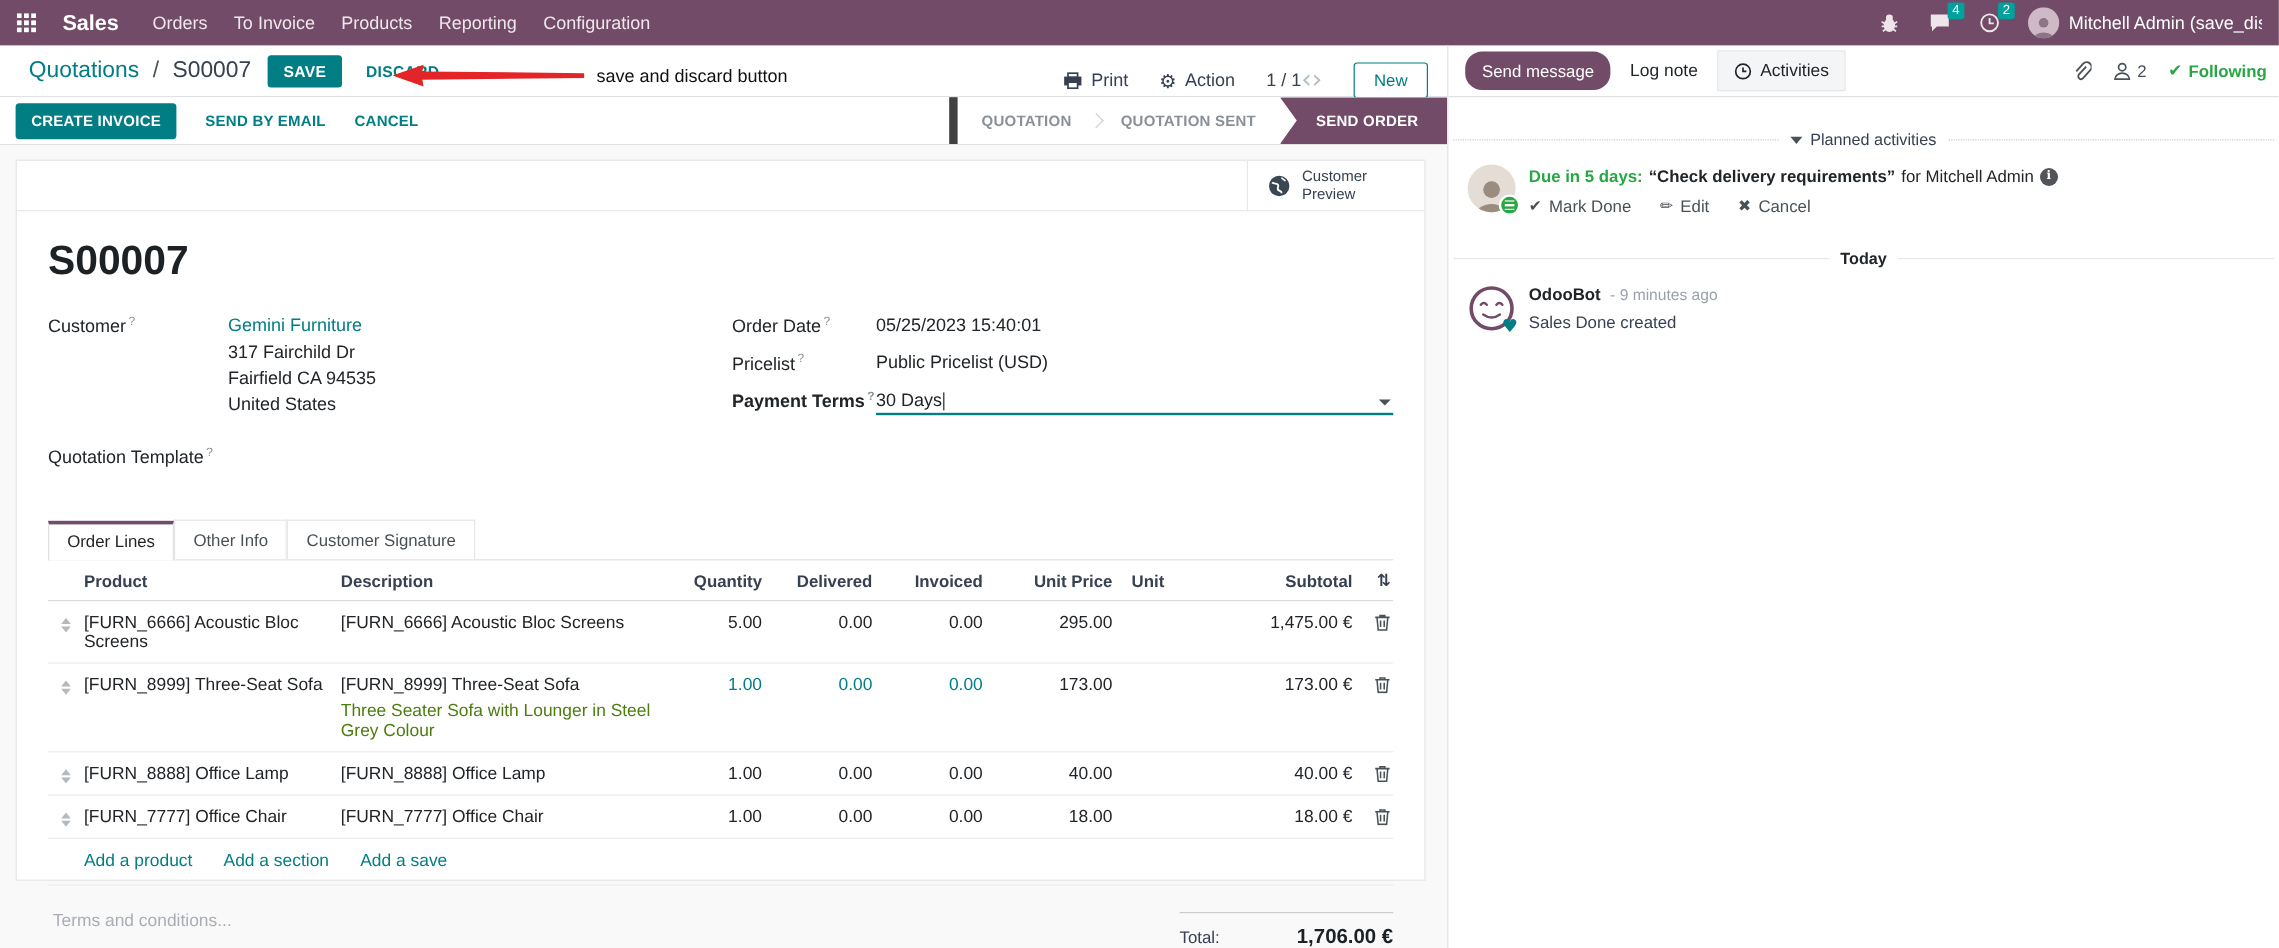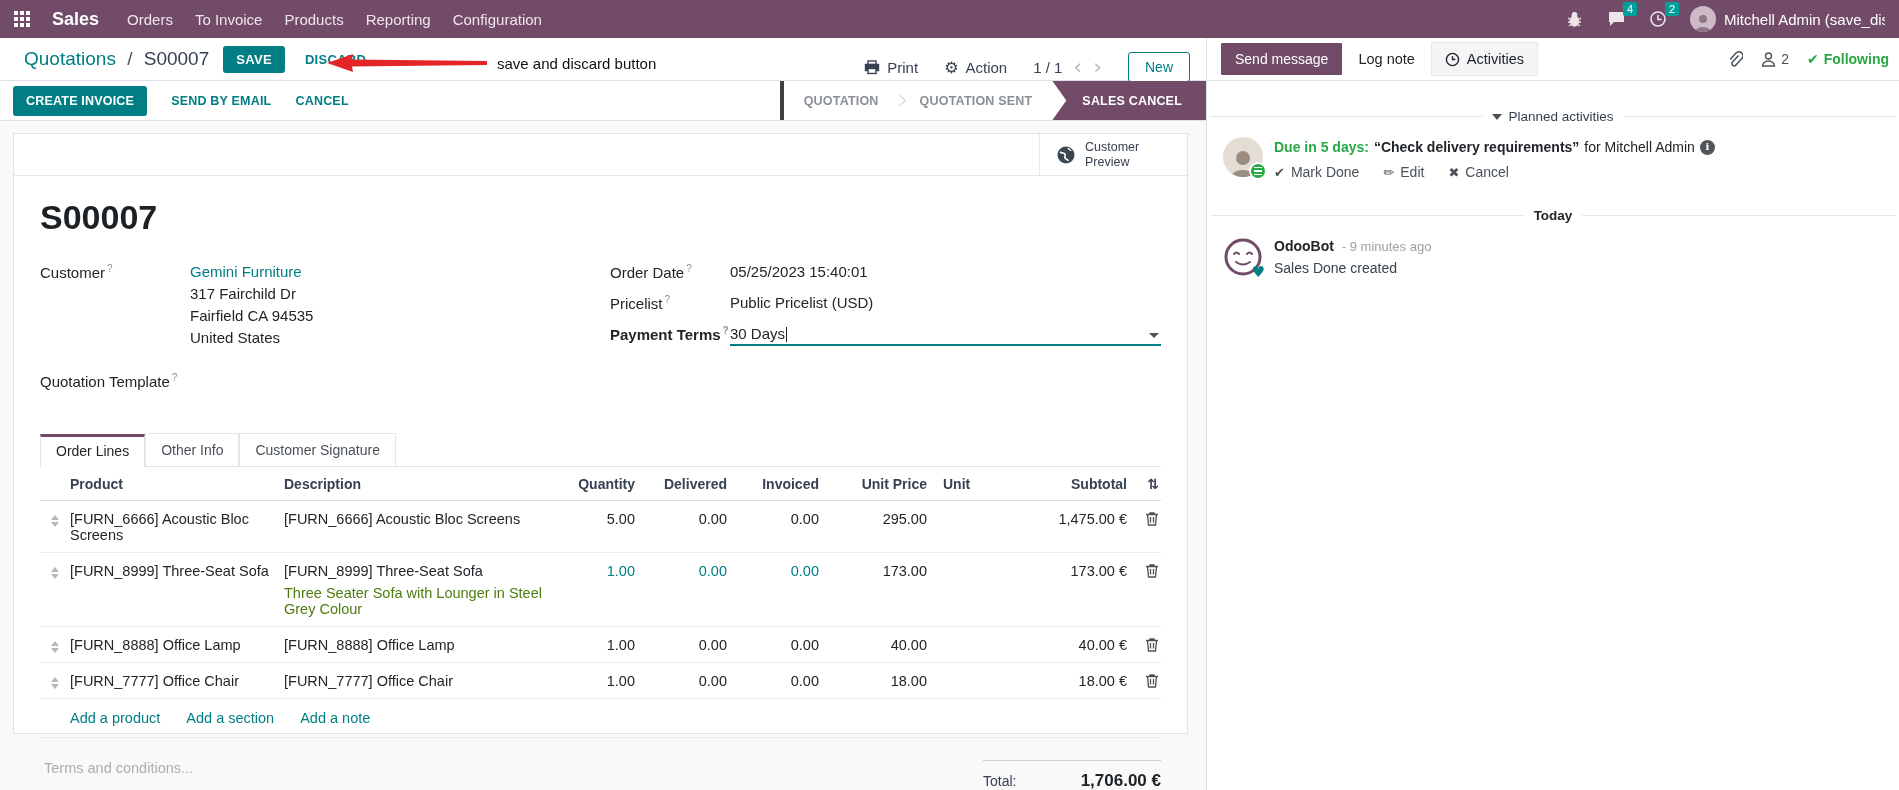--- a/index.html
+++ b/index.html
@@ -28,34 +28,34 @@
   .crumb .sep { color:#495057; margin:0 6px; }
   .crumb .current { color:#374151; }
   .btn-save { margin-left:14px; background:#017E84; color:#fff; border:none; font-size:13px; font-weight:bold;
     padding:6px 13px; border-radius:3px; cursor:pointer; letter-spacing:.3px; }
   .btn-discard { margin-left:20px; background:none; border:none; color:#017E84; font-size:13px; font-weight:bold;
     cursor:pointer; letter-spacing:.3px; }
   .annot-arrow { position:absolute; left:327px; top:52px; }
   .annot-text { position:absolute; left:497px; top:55px; font-size:15px; color:#111; }
   .cp-right { margin-left:auto; display:flex; align-items:center; gap:26px;margin-top:16px; }
   .cp-item { display:flex; align-items:center; gap:7px; font-size:15px; color:#374151; cursor:pointer; }
-  .pager { display:flex; align-items:center; gap:11px;justify-content:center; }
+  .pager { display:flex; align-items:center; gap:0;justify-content:center; }
   .pager .count { font-size:15px; color:#374151; }
   .pager .chev { font-size:22px; color:#b7bcc1; line-height:1; cursor:pointer; font-family:"DejaVu Sans",sans-serif; }
   .btn-new { border:1px solid #017E84; color:#017E84; background:#fff; font-size:14px; padding:6px 16px;
     border-radius:3px; cursor:pointer; }
 
   
   .btn-bar { position:absolute; left:0; top:81px; width:1206px; height:40px; background:#fff;
     border-bottom:1px solid #dee2e6; display:flex; align-items:center; padding-left:13px; }
   .btn-primary { background:#017E84; color:#fff; border:none; font-size:12.5px; font-weight:bold;
     padding:8px 13px; border-radius:3px; cursor:pointer; letter-spacing:.2px; }
   .btn-flat { background:none; border:none; color:#017E84; font-size:12.5px; font-weight:bold;
     margin-left:24px; cursor:pointer; letter-spacing:.2px; }
-  .statusbar { margin-left:auto; height:100%; display:flex; align-items:stretch; border-left:4px solid #404040; }
+  .statusbar { margin-left:auto; height:100%; display:flex; align-items:stretch; border-left:7px solid #404040; }
   .step { display:flex; align-items:center; font-size:12.5px; font-weight:bold; color:#8a9097;
     padding:0 20px; letter-spacing:.2px; cursor:pointer; }
   .step-sep { width:9px; height:9px; border-top:1px solid #ccd0d4; border-right:1px solid #ccd0d4;
     transform:rotate(45deg); align-self:center; margin:0 -4px; }
   .step.active { background:#714B67; color:#fff; padding:0 24px 0 30px;
     clip-path:polygon(0 0,100% 0,100% 100%,0 100%,14px 50%); }
 
   
   .main-bg { position:absolute; left:0; top:121px; width:1206px; height:669px; background:#f9f9f9; }
   .sheet { position:absolute; left:13px; top:12px; width:1175px; height:601px; background:#fff;
@@ -117,21 +117,21 @@
     display:flex; justify-content:space-between; align-items:baseline; }
   .total-lbl { font-size:14px; color:#374151; }
   .total-val { font-size:17px; font-weight:bold; color:#1c2126; }
 
   
   .chatter { position:absolute; left:1206px; top:38px; width:693px; height:752px; background:#fff;
     border-left:1px solid #dee2e6; overflow:hidden; }
   .chat-top { height:43px; border-bottom:1px solid #dee2e6; display:flex; align-items:center;
     padding:0 10px 0 14px; gap:16px; }
   .btn-sendmsg { background:#714B67; color:#fff; border:none; font-size:14px; padding:8px 14px;
-    border-radius:1px; cursor:pointer; }
+    border-radius:14px; cursor:pointer; }
   .btn-lognote { background:none; border:none; color:#212529; font-size:14.5px; cursor:pointer; }
   .btn-activities { background:#f4f5f6; border:1px solid #e7e8ea; color:#212529; font-size:14.5px;
     padding:8px 13px; display:flex; align-items:center; gap:7px; cursor:pointer; }
   .chat-top-right { margin-left:auto; display:flex; align-items:center; gap:18px; }
   .follower { display:flex; align-items:center; gap:5px; font-size:14px; color:#495057; cursor:pointer; }
   .following { display:flex; align-items:center; gap:5px; font-size:14px; color:#28a745; font-weight:bold;
     cursor:pointer; white-space:nowrap; }
   .divider { display:flex; align-items:center; margin:28px 0 0 0; padding:0 4px; }
   .divider .line-dot { flex:1; border-top:1px dotted #c7cbd0; }
   .divider .line-sol { flex:1; border-top:1px solid #e4e6e9; }
@@ -263,21 +263,21 @@
 
 <div class="btn-bar">
   <button class="btn-primary">CREATE INVOICE</button>
   <button class="btn-flat">SEND BY EMAIL</button>
   <button class="btn-flat">CANCEL</button>
 
   <div class="statusbar">
     <span class="step">QUOTATION</span>
     <span class="step-sep"></span>
     <span class="step">QUOTATION SENT</span>
-    <span class="step active">SALES CANCEL</span>
+    <span class="step active">SEND ORDER</span>
   </div>
 </div>
 
 <div class="main-bg">
   <div class="sheet">
     <div class="sheet-head">
       <div class="preview-box">
         <svg width="20" height="20" viewBox="0 0 20 20">
           <circle cx="10" cy="10" r="8.5" fill="#3a4650"></circle>
           <path d="M4 7c2 1.5 4 .5 5 2s-1 2.5 0 4 3 1 3 3" stroke="#fff" stroke-width="1.6" fill="none"></path>
@@ -437,21 +437,21 @@
           <span class="c-end">
               <svg width="14" height="15" viewBox="0 0 14 15" fill="none" stroke="#4a5258" stroke-width="1.3">
                 <path d="M1 3.5h12M5 3.5V2h4v1.5M2.5 3.5l1 10.5h7l1-10.5M5.5 6v5.5M8.5 6v5.5"></path>
               </svg>
             </span>
         </div>
 
         <div class="links-row">
           <span class="link">Add a product</span>
           <span class="link">Add a section</span>
-          <span class="link">Add a note</span>
+          <span class="link">Add a save</span>
         </div>
       </div>
 
       <div class="foot">
         <span class="terms">Terms and conditions...</span>
         <span class="total-blk">
           <span class="total-lbl">Total:</span>
           <span class="total-val">1,706.00 €</span>
         </span>
       </div>

